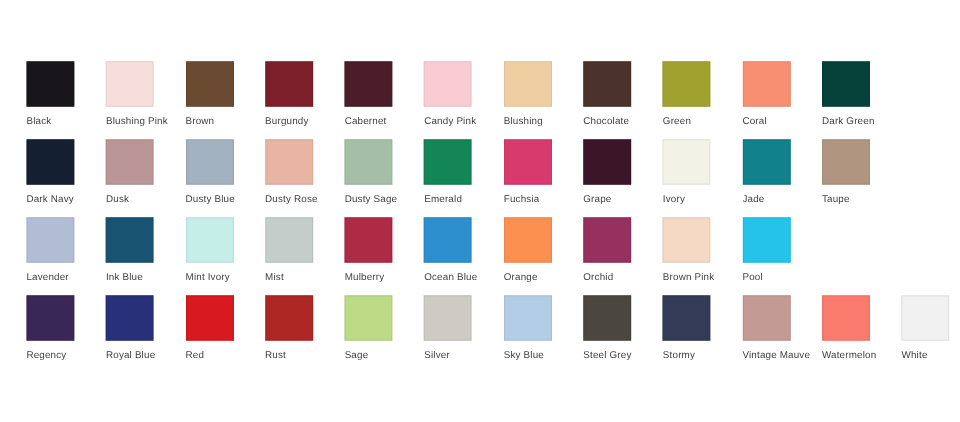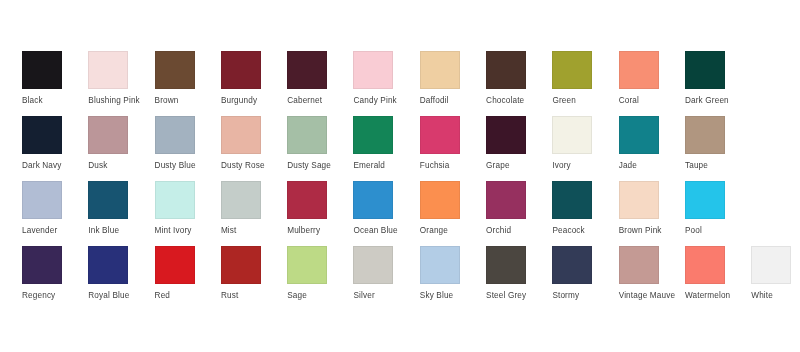--- a/index.html
+++ b/index.html
@@ -79,21 +79,21 @@
       <div class="swatch-cell">
         <div class="swatch-chip" style="background-color: rgb(75, 28, 42);"></div>
         <div class="swatch-label">Cabernet</div>
       </div>
       <div class="swatch-cell">
         <div class="swatch-chip" style="background-color: rgb(249, 204, 212);"></div>
         <div class="swatch-label">Candy Pink</div>
       </div>
       <div class="swatch-cell">
         <div class="swatch-chip" style="background-color: rgb(239, 207, 162);"></div>
-        <div class="swatch-label">Daffodil</div>
+        <div class="swatch-label">Blushing</div>
       </div>
       <div class="swatch-cell">
         <div class="swatch-chip" style="background-color: rgb(75, 50, 42);"></div>
         <div class="swatch-label">Chocolate</div>
       </div>
       <div class="swatch-cell">
         <div class="swatch-chip" style="background-color: rgb(160, 161, 46);"></div>
         <div class="swatch-label">Green</div>
       </div>
       <div class="swatch-cell">
@@ -176,24 +176,20 @@
         <div class="swatch-chip" style="background-color: rgb(45, 143, 206);"></div>
         <div class="swatch-label">Ocean Blue</div>
       </div>
       <div class="swatch-cell">
         <div class="swatch-chip" style="background-color: rgb(251, 143, 79);"></div>
         <div class="swatch-label">Orange</div>
       </div>
       <div class="swatch-cell">
         <div class="swatch-chip" style="background-color: rgb(150, 48, 95);"></div>
         <div class="swatch-label">Orchid</div>
-      </div>
-      <div class="swatch-cell">
-        <div class="swatch-chip" style="background-color: rgb(15, 80, 88);"></div>
-        <div class="swatch-label">Peacock</div>
       </div>
       <div class="swatch-cell">
         <div class="swatch-chip" style="background-color: rgb(246, 217, 196);"></div>
         <div class="swatch-label">Brown Pink</div>
       </div>
       <div class="swatch-cell">
         <div class="swatch-chip" style="background-color: rgb(36, 196, 234);"></div>
         <div class="swatch-label">Pool</div>
       </div>
     </div>

